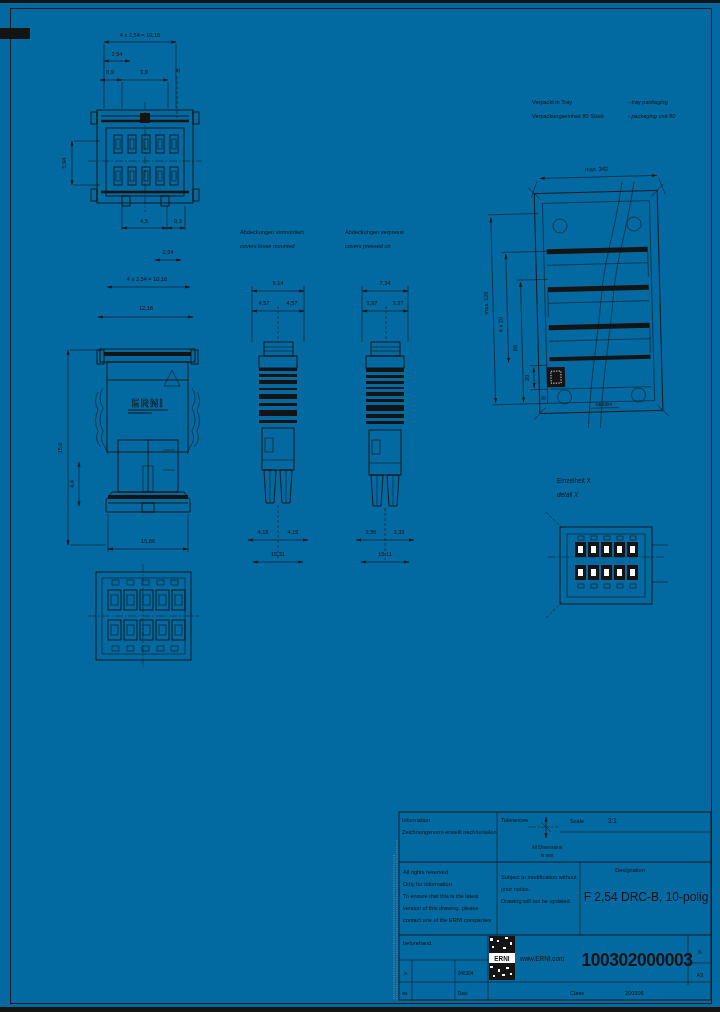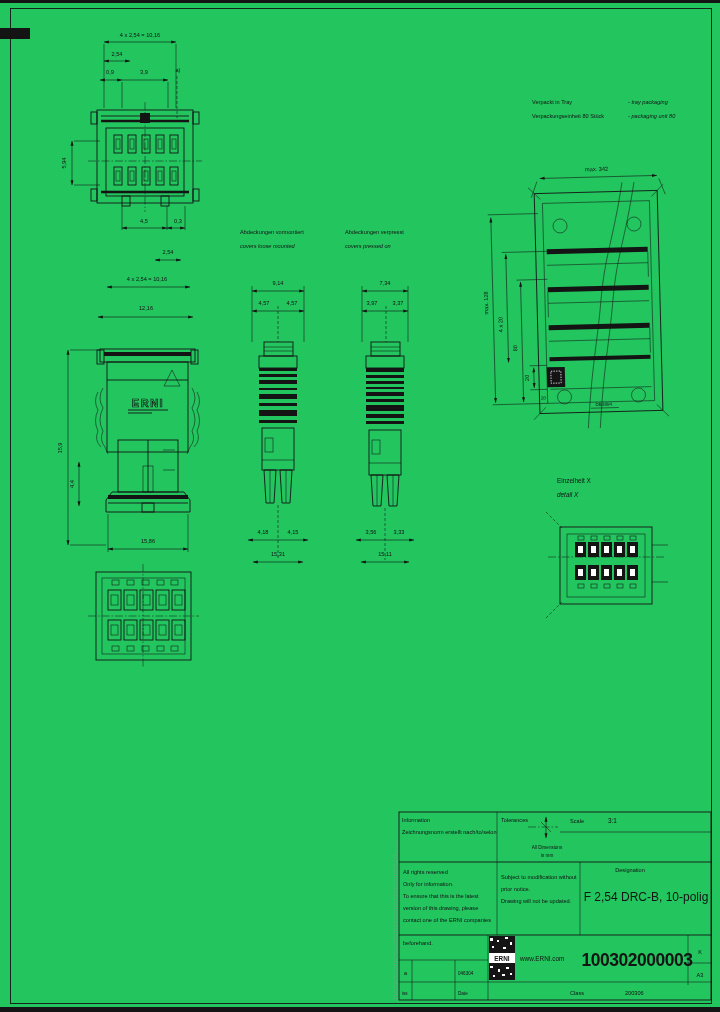--- a/index.html
+++ b/index.html
@@ -1,16 +1,16 @@
 <!DOCTYPE html>
 <html><head>
 <meta charset="utf-8">
 <style>
   html,body{margin:0;padding:0;background:#e8e8e8;}
-  .page{position:relative;width:720px;height:1012px;background:#22c55e;overflow:hidden;}
+  .page{position:relative;width:720px;height:1012px;background:#0369a1;overflow:hidden;}
   svg{position:absolute;left:0;top:0;}
   svg text{font-family:"Liberation Sans","DejaVu Sans",sans-serif;fill:#141414;}
   .f4{font-size:4.6px}.f5{font-size:5.6px}.f6{font-size:6.4px}
   .f11{font-size:11px}.f12{font-size:12px}
   .it{font-style:italic}.b{font-weight:bold}.mid{text-anchor:middle}
   .ln{stroke:#141414;stroke-width:0.9;fill:none}
   .lt{stroke:#141414;stroke-width:0.55;fill:none}
   .thk{stroke:#141414;stroke-width:2.4;fill:none}
   .dim{stroke:#141414;stroke-width:0.6;fill:none}
   .cl{stroke:#141414;stroke-width:0.5;fill:none;stroke-dasharray:8 2 1.5 2}

